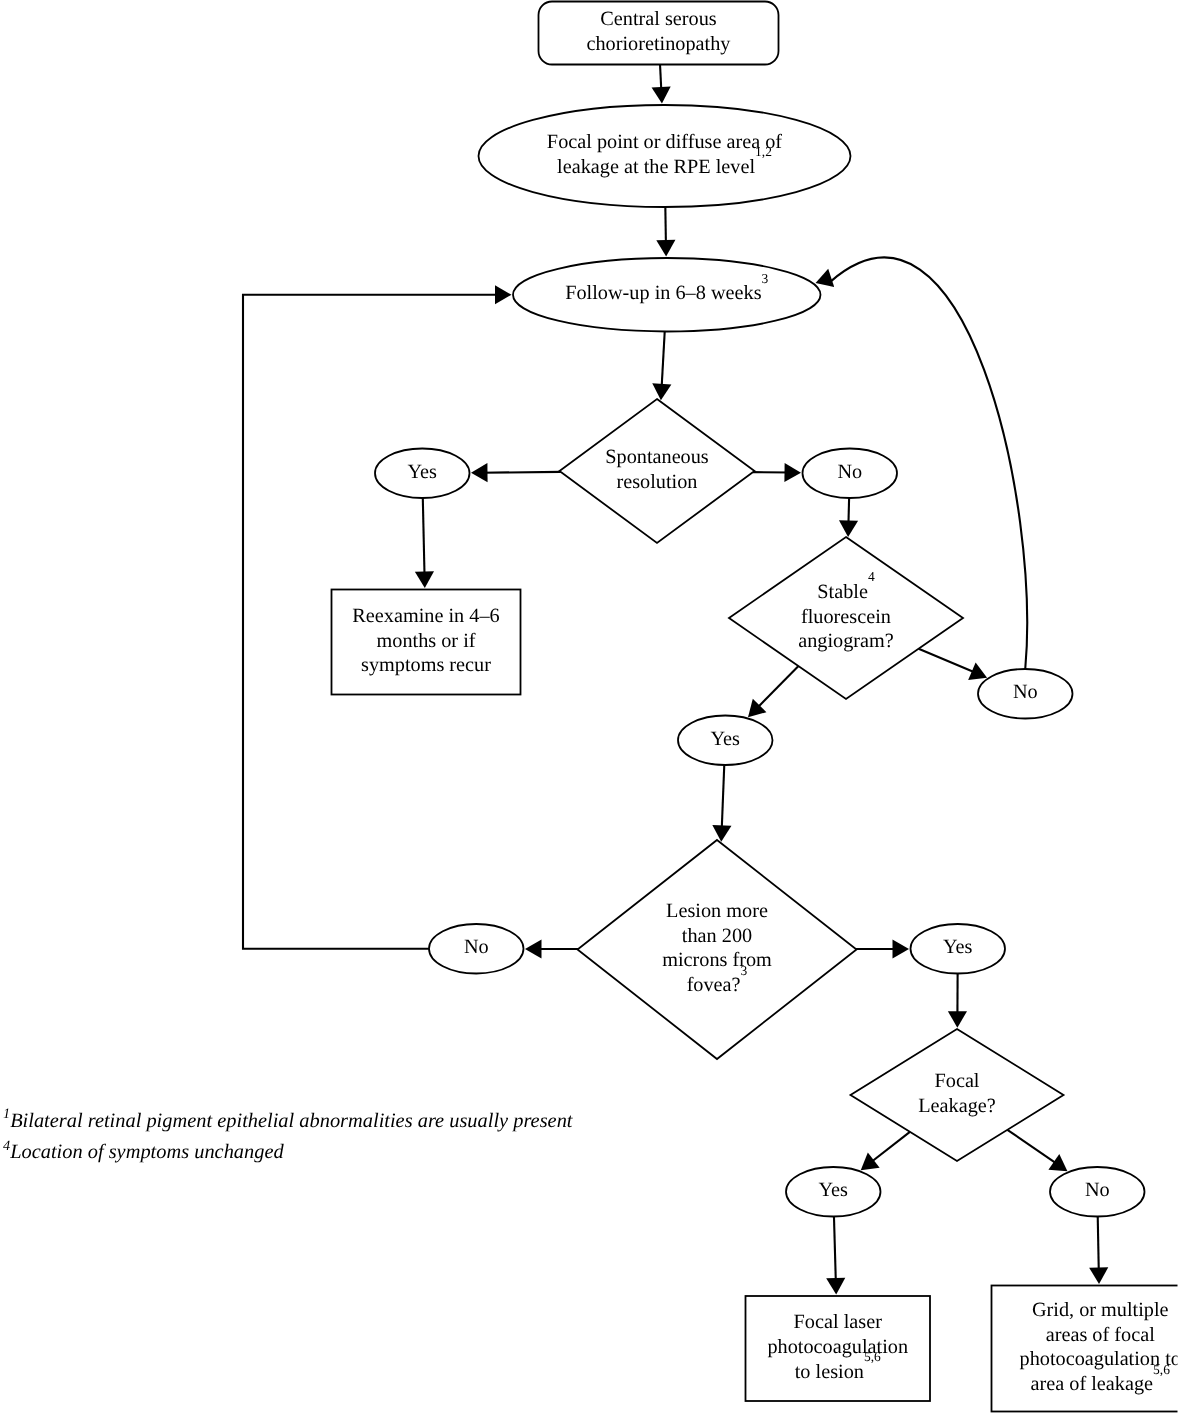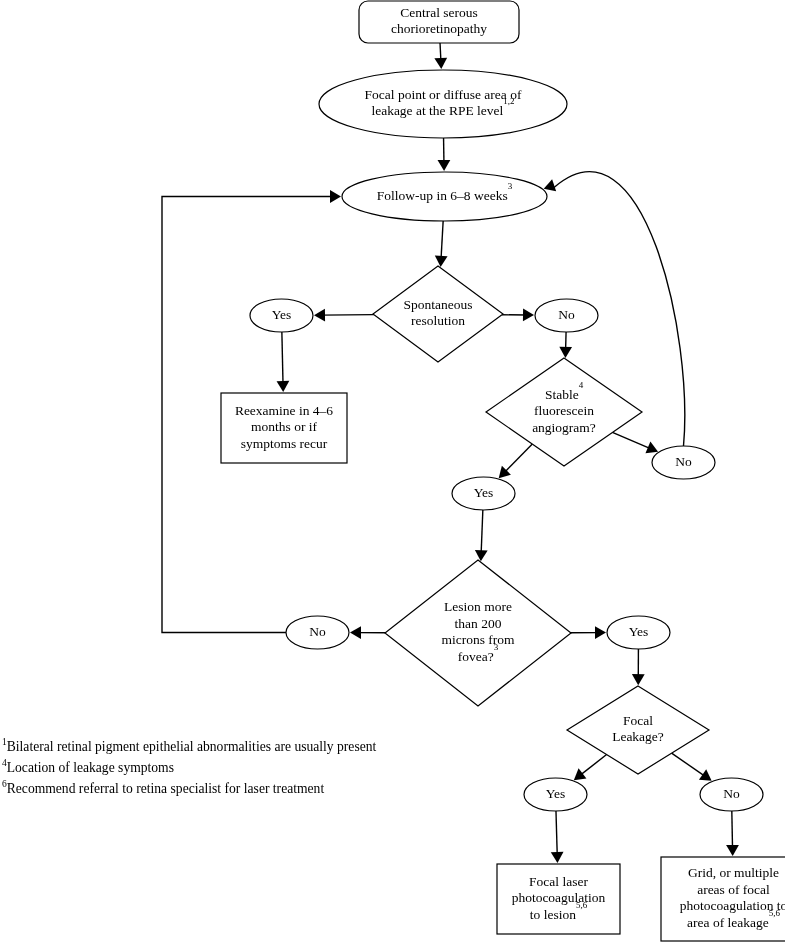--- a/index.html
+++ b/index.html
@@ -62,20 +62,21 @@
     top: 736px;
     width: 452px;
     font-size: 13.6px;
     line-height: 21px;
     color: #000000;
   }
   .footnotes .fn {
     margin: 0;
     padding: 0;
     text-indent: 0;
+    font-style: italic;
   }
   .footnotes .fn sup {
     font-size: 9.5px;
     vertical-align: super;
     line-height: 0;
   }
 </style>
 </head>
 <body>
 
@@ -245,16 +246,15 @@
           <rect x="639" y="857" width="145" height="84" class="shape"></rect>
           <text x="711.5" y="874.25" class="node-label"><tspan>Grid, or multiple</tspan></text>
           <text x="711.5" y="890.75" class="node-label"><tspan>areas of focal</tspan></text>
           <text x="711.5" y="907.25" class="node-label"><tspan>photocoagulation to</tspan></text>
           <text x="711.5" y="923.75" class="node-label"><tspan>area of leakage</tspan><tspan class="sup" dy="-5" font-size="9">5,6</tspan></text>
         </g>
       </g>
   </svg>
   <div class="footnotes" id="footnotes">
       <p class="fn"><sup>1</sup><span>Bilateral retinal pigment epithelial abnormalities are usually present</span></p>
-      <p class="fn"><sup>4</sup><span>Location of leakage symptoms</span></p>
-      <p class="fn"><sup>6</sup><span>Recommend referral to retina specialist for laser treatment</span></p>
+      <p class="fn"><sup>4</sup><span>Location of symptoms unchanged</span></p>
     </div>
 </div>
 
 </body></html>

